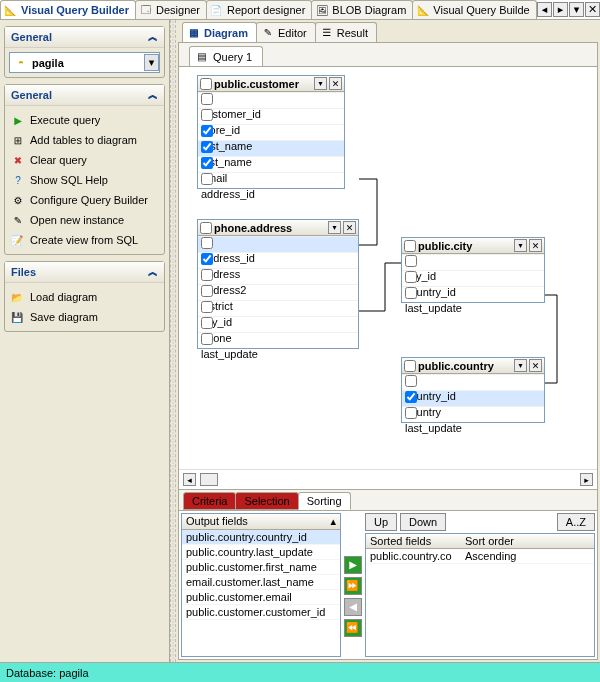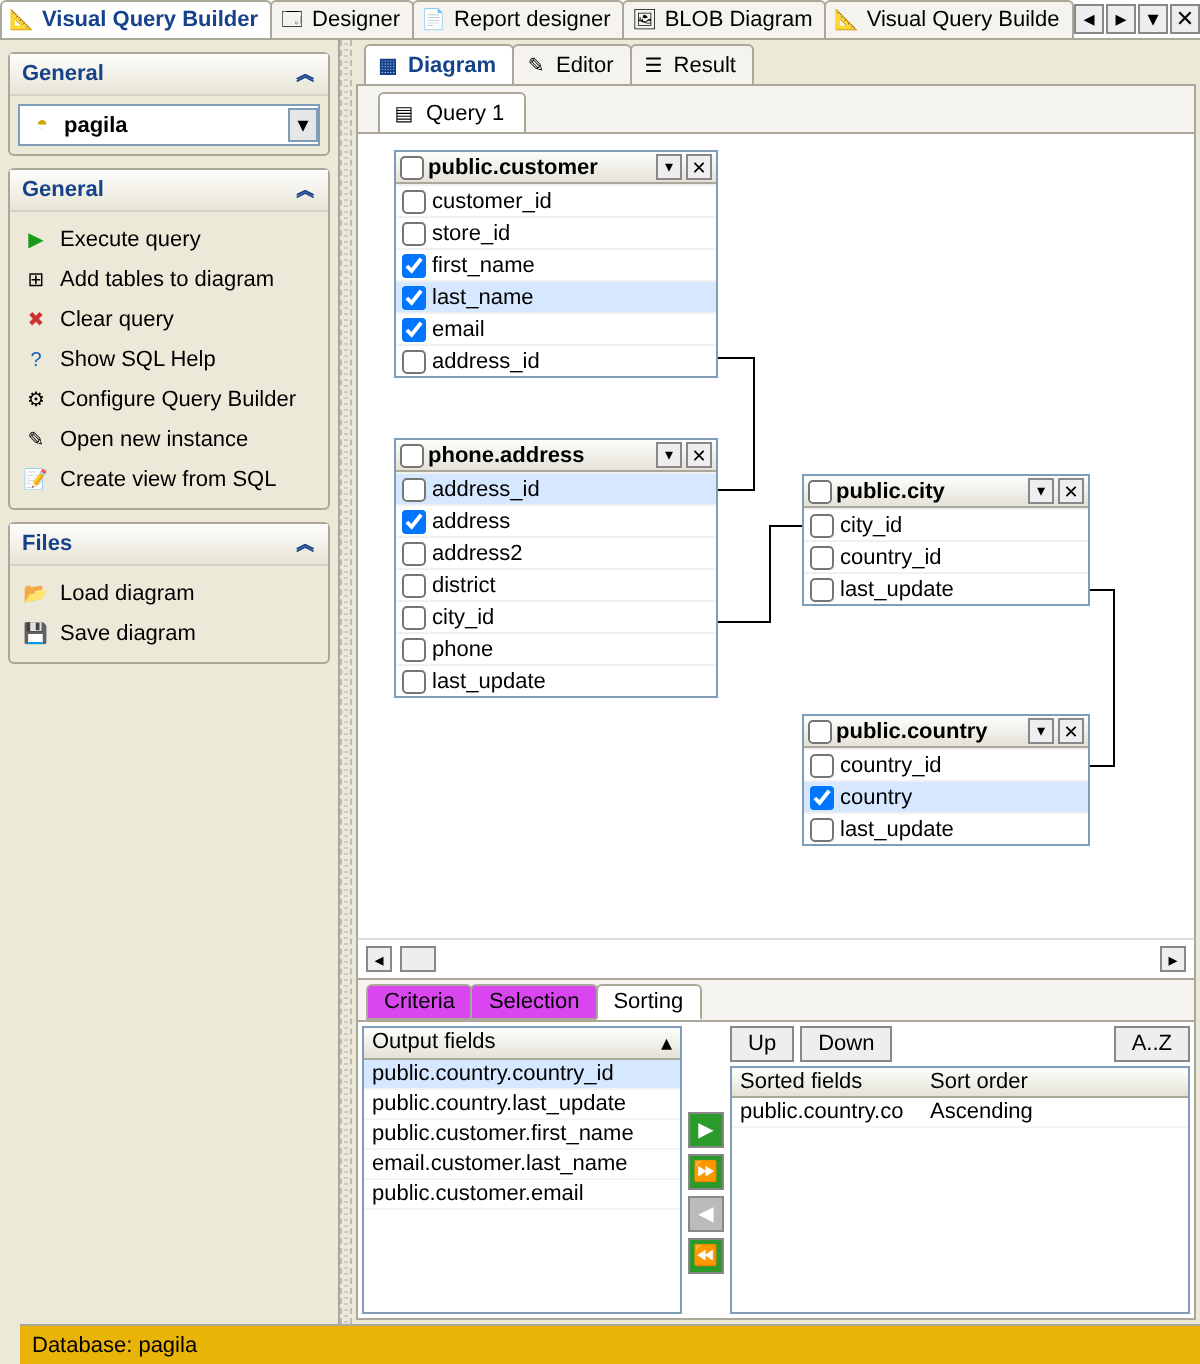--- a/index.html
+++ b/index.html
@@ -44,53 +44,53 @@
 .qtabs .qt { height: 20px; border: 1px solid #aca899; border-bottom: none; background: #fff; padding: 0 10px 0 5px; display: flex; align-items: center; gap: 4px; border-radius: 3px 3px 0 0; }
 
 
 .canvas { flex: 1; position: relative; background: #fff; overflow: hidden; }
 
 .tbl { position: absolute; border: 1px solid #7f9db9; background: #fff; font-size: 11px; }
 .tbl .thead { background: linear-gradient(#fdfdfb,#e4e2d7); border-bottom: 1px solid #aca899; display: flex; align-items: center; padding: 1px 2px; gap: 2px; }
 .tbl .thead .tt { font-weight: bold; flex: 1; }
 .tbl .thead .dd { width: 13px; height: 13px; border: 1px solid #888; background: #eee; display: flex; align-items: center; justify-content: center; font-size: 8px; }
 .tbl .thead .cx { width: 13px; height: 13px; border: 1px solid #888; background: #eee; display: flex; align-items: center; justify-content: center; font-size: 9px; cursor: pointer; }
-.tbl .trow { display: flex; align-items: center; padding: 0 3px; height: 16px; gap: 3px; border-top: 1px solid #f0f0f0; }
+.tbl .trow { display: flex; padding: 0 3px; height: 16px; gap: 3px; border-top: 1px solid #f0f0f0; flex-direction: column; }
 .tbl .trow.sel { background: #d6e8ff; }
 .tbl input[type=checkbox] { width: 12px; height: 12px; }
 
 svg.links { position: absolute; inset: 0; pointer-events: none; }
 svg.links path { stroke: #000; fill: none; stroke-width: 1; }
 
 
 .hscroll { height: 20px; display: flex; align-items: center; padding: 1px 4px; border-top: 1px solid #ddd; gap: 4px; }
 .hscroll .arrow { width: 13px; height: 13px; border: 1px solid #888; background: #eee; display: flex; align-items: center; justify-content: center; font-size: 9px; }
 .hscroll .thumb { width: 18px; height: 13px; border: 1px solid #888; background: #eee; }
 .hscroll .track { flex: 1; }
 
 
 .gridwrap { border-top: 1px solid #aca899; background: #f4f3ee; flex: 0 0 170px; display: flex; flex-direction: column; }
 .gtabs { height: 20px; display: flex; align-items: flex-end; padding-left: 4px; }
-.gtabs .gt { height: 18px; border: 1px solid #aca899; background: #d946ef; padding: 0 8px; display: flex; align-items: center; border-radius: 3px 3px 0 0; margin-right: -1px; }
+.gtabs .gt { height: 18px; border: 1px solid #aca899; background: #b91c1c; padding: 0 8px; display: flex; align-items: center; border-radius: 3px 3px 0 0; margin-right: -1px; }
 .gtabs .gt.active { background: #fff; font-weight: normal; border-bottom: 1px solid #fff; position: relative; z-index: 1; }
 
 .gridrow { flex: 1; background: #fff; border-top: 1px solid #aca899; display: flex; padding: 2px; gap: 3px; min-height: 0; }
 .col { display: flex; flex-direction: column; gap: 2px; }
 .listbox { border: 1px solid #7f9db9; background: #fff; overflow: auto; }
 .lh { background: linear-gradient(#fdfdfb,#e4e2d7); border-bottom: 1px solid #aca899; padding: 1px 4px; display: flex; }
 .lh span { flex: 1; }
 .li { padding: 1px 4px; white-space: nowrap; border-bottom: 1px solid #f4f4f4; }
 .btnrow { display: flex; gap: 3px; }
 .btn { height: 18px; border: 1px solid #888; background: #eee; padding: 0 8px; display: flex; align-items: center; font-size: 11px; cursor: pointer; }
 .movebtn { width: 18px; height: 18px; border: 1px solid #888; display: flex; align-items: center; justify-content: center; color: #fff; font-size: 10px; }
 .mb-g { background: #2a9b2a; }
 .mb-d { background: #bbb; }
 
 
-.status { height: 20px; border-top: 1px solid #aca899; background: #eab308; padding: 2px 6px; display: flex; align-items: center; color: #000; margin-left: 10px; }
+.status { height: 20px; border-top: 1px solid #aca899; background: #5eead4; padding: 2px 6px; display: flex; align-items: center; color: #000; }
 
 .ico { width: 14px; height: 14px; display: inline-flex; align-items: center; justify-content: center; font-size: 10px; }
 </style>
 </head>
 <body>
 
 <div class="topstrip">
   <div class="apptab active">
     <span class="ico">📐</span>
     <span>Visual Query Builder</span>
@@ -224,21 +224,21 @@
           <span>Query 1</span>
         </div>
       </div>
 
       <div class="canvas" id="canvas">
         <svg class="links" width="100%" height="100%">
           <path d="M 180 112 L 198 112 L 198 178 L 180 178"></path>
           <path d="M 180 244 L 206 244 L 206 196 L 222 196"></path>
           <path d="M 366 228 L 378 228 L 378 316 L 366 316"></path>
         </svg>
-      <div class="tbl" style="left: 18px; top: 8px; width: 162px;">
+      <div class="tbl" style="left: 18px; top: 8px; width: 148px;">
             <div class="thead">
               <input type="checkbox" style=""> 
               <span class="tt">public.customer</span>
               <span class="dd">▾</span>
               <span class="cx">✕</span>
             </div>
             <div class="trow">
               <input type="checkbox" style="">
               <span>customer_id</span>
             </div>
@@ -360,20 +360,21 @@
               <div class="lh">
                   <span>Output fields</span>
                   <span style="flex:0 0 10px;text-align:right">▴</span>
                 </div>
               <div id="outlist">
                   <div class="li" style="background: rgb(214, 232, 255);">public.country.country_id</div>
                   <div class="li">public.country.last_update</div>
                   <div class="li">public.customer.first_name</div>
                   <div class="li">email.customer.last_name</div>
                   <div class="li">public.customer.email</div>
+                  <div class="li">public.customer.customer_id</div>
                 </div>
             </div>
           </div>
           <div class="col" style="justify-content:center;gap:3px;padding-top:22px">
             <div class="movebtn mb-g">▶</div>
             <div class="movebtn mb-g">⏩</div>
             <div class="movebtn mb-d">◀</div>
             <div class="movebtn mb-g">⏪</div>
           </div>
           <div class="col" style="flex:1">

